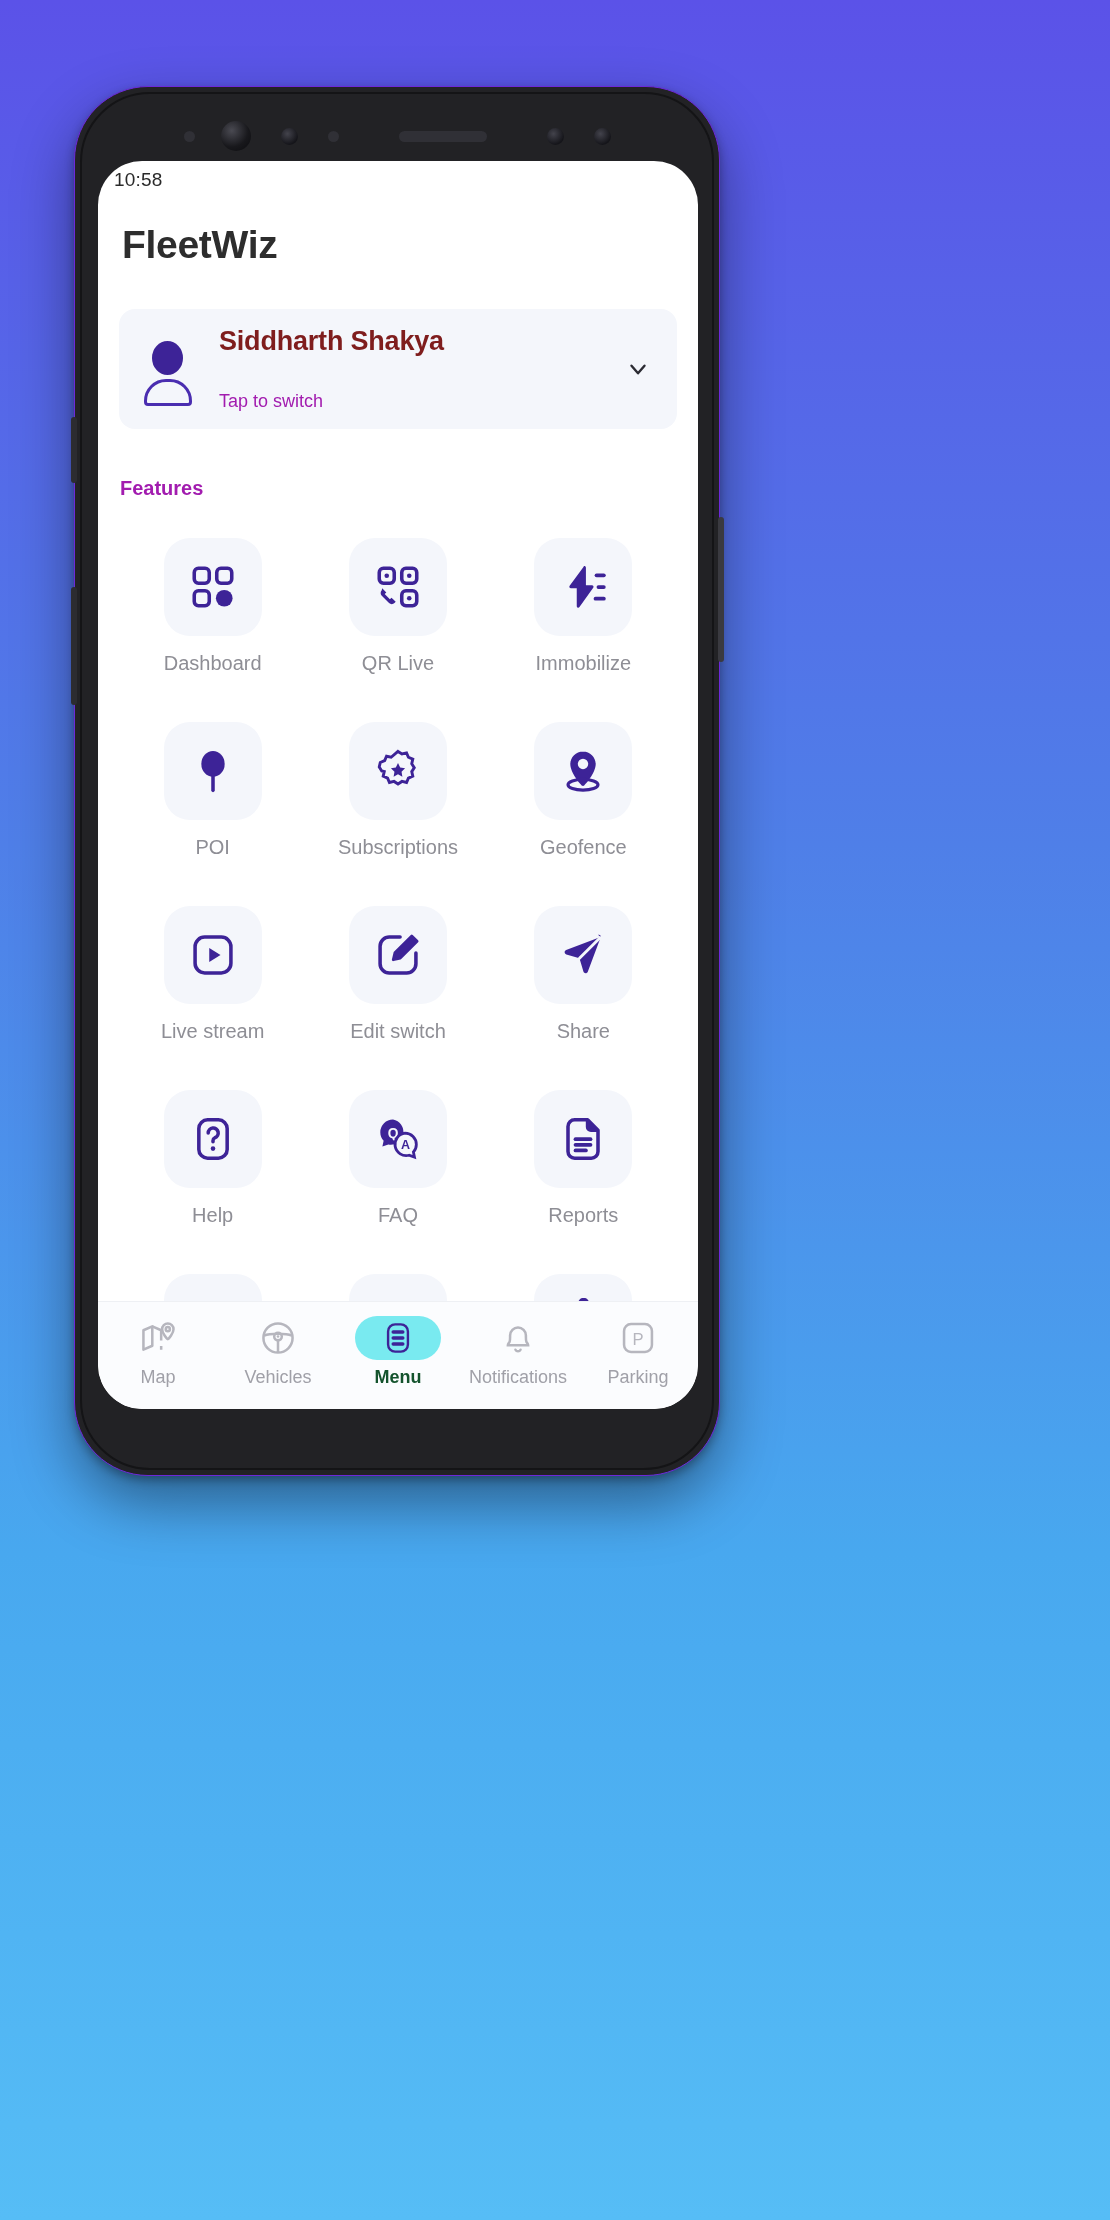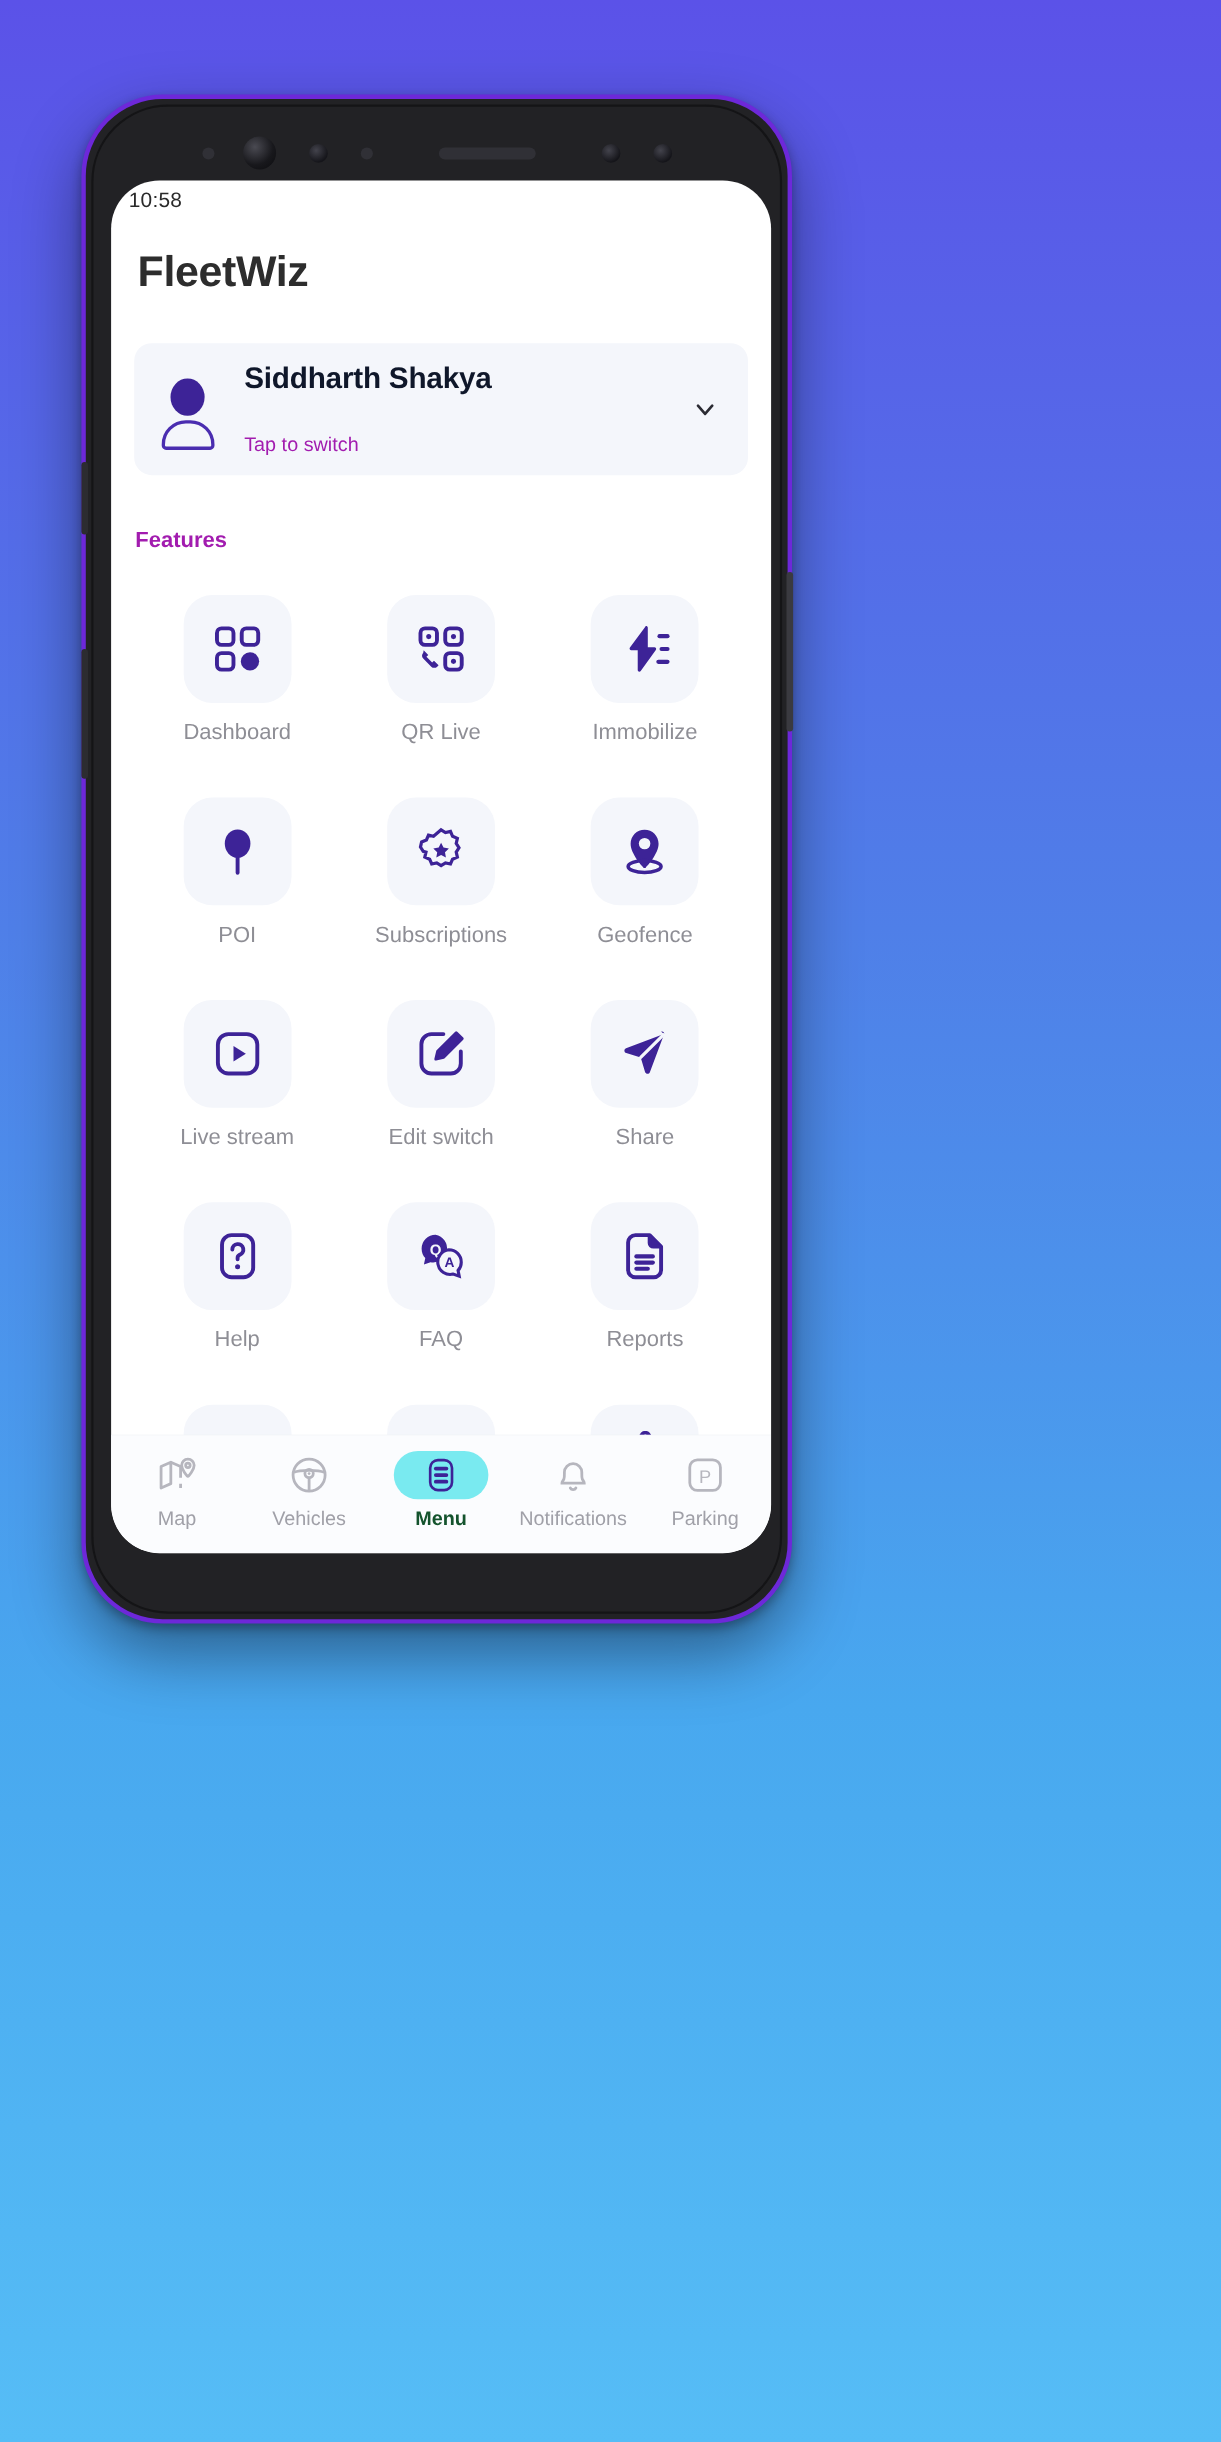--- a/index.html
+++ b/index.html
@@ -12,21 +12,21 @@
   }
 
   
   .phone {
     position:absolute;
     left:74px; top:86px;
     width:646px; height:1390px;
     background:#222225;
     border-radius:74px;
     box-shadow:0 26px 60px rgba(0,0,0,.42), 0 4px 10px rgba(0,0,0,.3);
-    border:4px solid #6d28d9;
+    border:1px solid #6d28d9;
   }
   .phone:before{
     content:""; position:absolute; left:5px; top:5px; right:5px; bottom:5px;
     border-radius:70px; border:2px solid #141416;
   }
   .side-btn{ position:absolute; width:6px; background:#2c2c30; border-radius:4px; }
   .sb1{ left:-4px; top:330px; height:66px; }
   .sb2{ left:-4px; top:500px; height:118px; }
   .sb3{ right:-5px; top:430px; height:145px; background:#3a3a40; }
 
@@ -53,21 +53,21 @@
   .profile-card{
     margin:42px 21px 0 21px;
     background:#f4f6fb; border-radius:16px;
     height:120px; display:flex; align-items:center; padding:0 26px 0 22px;
     cursor:pointer;
   }
   .avatar{ width:54px; height:60px; flex:0 0 54px; position:relative; }
   .avatar .head{ position:absolute; left:11px; top:2px; width:31px; height:34px; border-radius:50%; background:#3d2397; }
   .avatar .body{ position:absolute; left:3px; top:40px; width:48px; height:27px; border:3px solid #4a2db0; border-bottom-left-radius:4px; border-bottom-right-radius:4px; border-top-left-radius:22px; border-top-right-radius:22px; background:transparent; }
   .p-text{ flex:1; padding-left:24px; }
-  .p-name{ font-size:27px; font-weight:700; color:#0f172a; letter-spacing:-.2px; }
+  .p-name{ font-size:27px; font-weight:700; color:#7f1d1d; letter-spacing:-.2px; }
   .p-sub{ font-size:18px; color:#a21caf; padding-top:6px;margin-top:28px; }
   .chev{ width:26px; height:26px; flex:0 0 26px; }
 
   .section-title{ font-size:20px; font-weight:700; color:#a21caf; padding:48px 0 0 22px; }
 
   
   .grid{
     padding:22px 22px 0 22px;
     display:grid; grid-template-columns:repeat(3,1fr);
     row-gap:10px;

